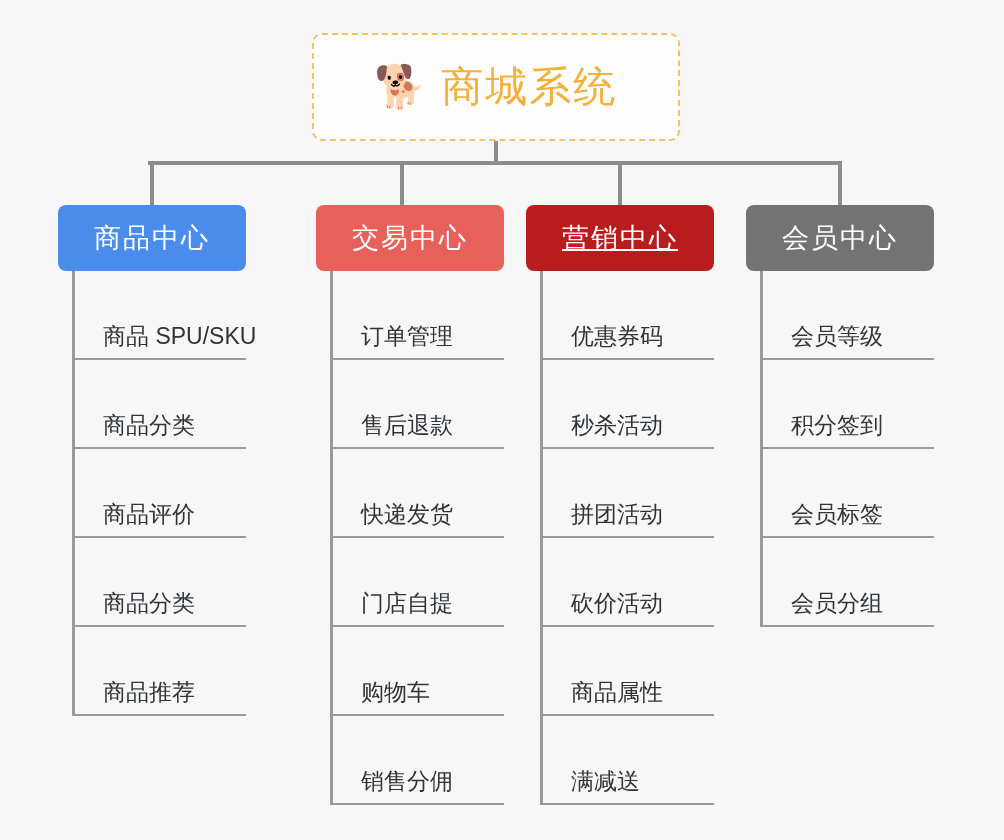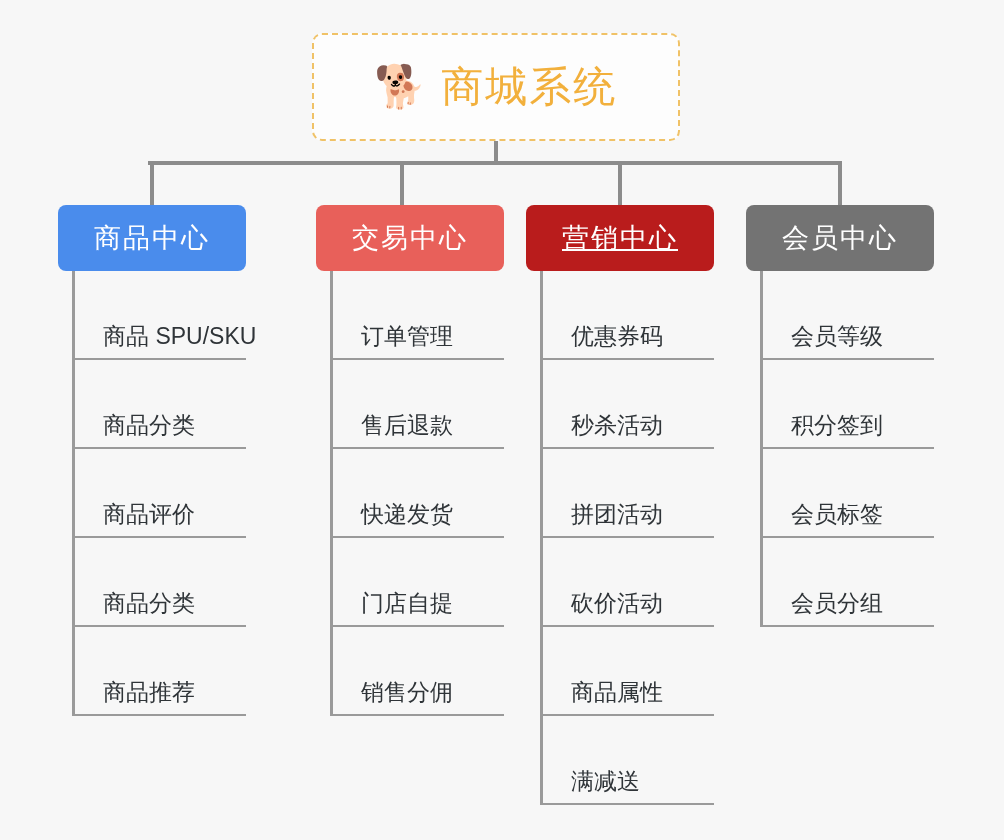--- a/index.html
+++ b/index.html
@@ -164,20 +164,23 @@
           <li class="leaf-item">
             <span class="leaf-label">售后退款</span>
           </li>
           <li class="leaf-item">
             <span class="leaf-label">快递发货</span>
           </li>
           <li class="leaf-item">
             <span class="leaf-label">门店自提</span>
           </li>
           <li class="leaf-item">
+            <span class="leaf-label">购物车</span>
+          </li>
+          <li class="leaf-item">
             <span class="leaf-label">销售分佣</span>
           </li>
         </ul>
       </div>
       <div class="column" style="left: 526px;">
         <div class="col-header" style="background: #b91c1c; text-decoration: underline;">营销中心</div>
         <ul class="leaf-list">
           <li class="leaf-item">
             <span class="leaf-label">优惠券码</span>
           </li>

